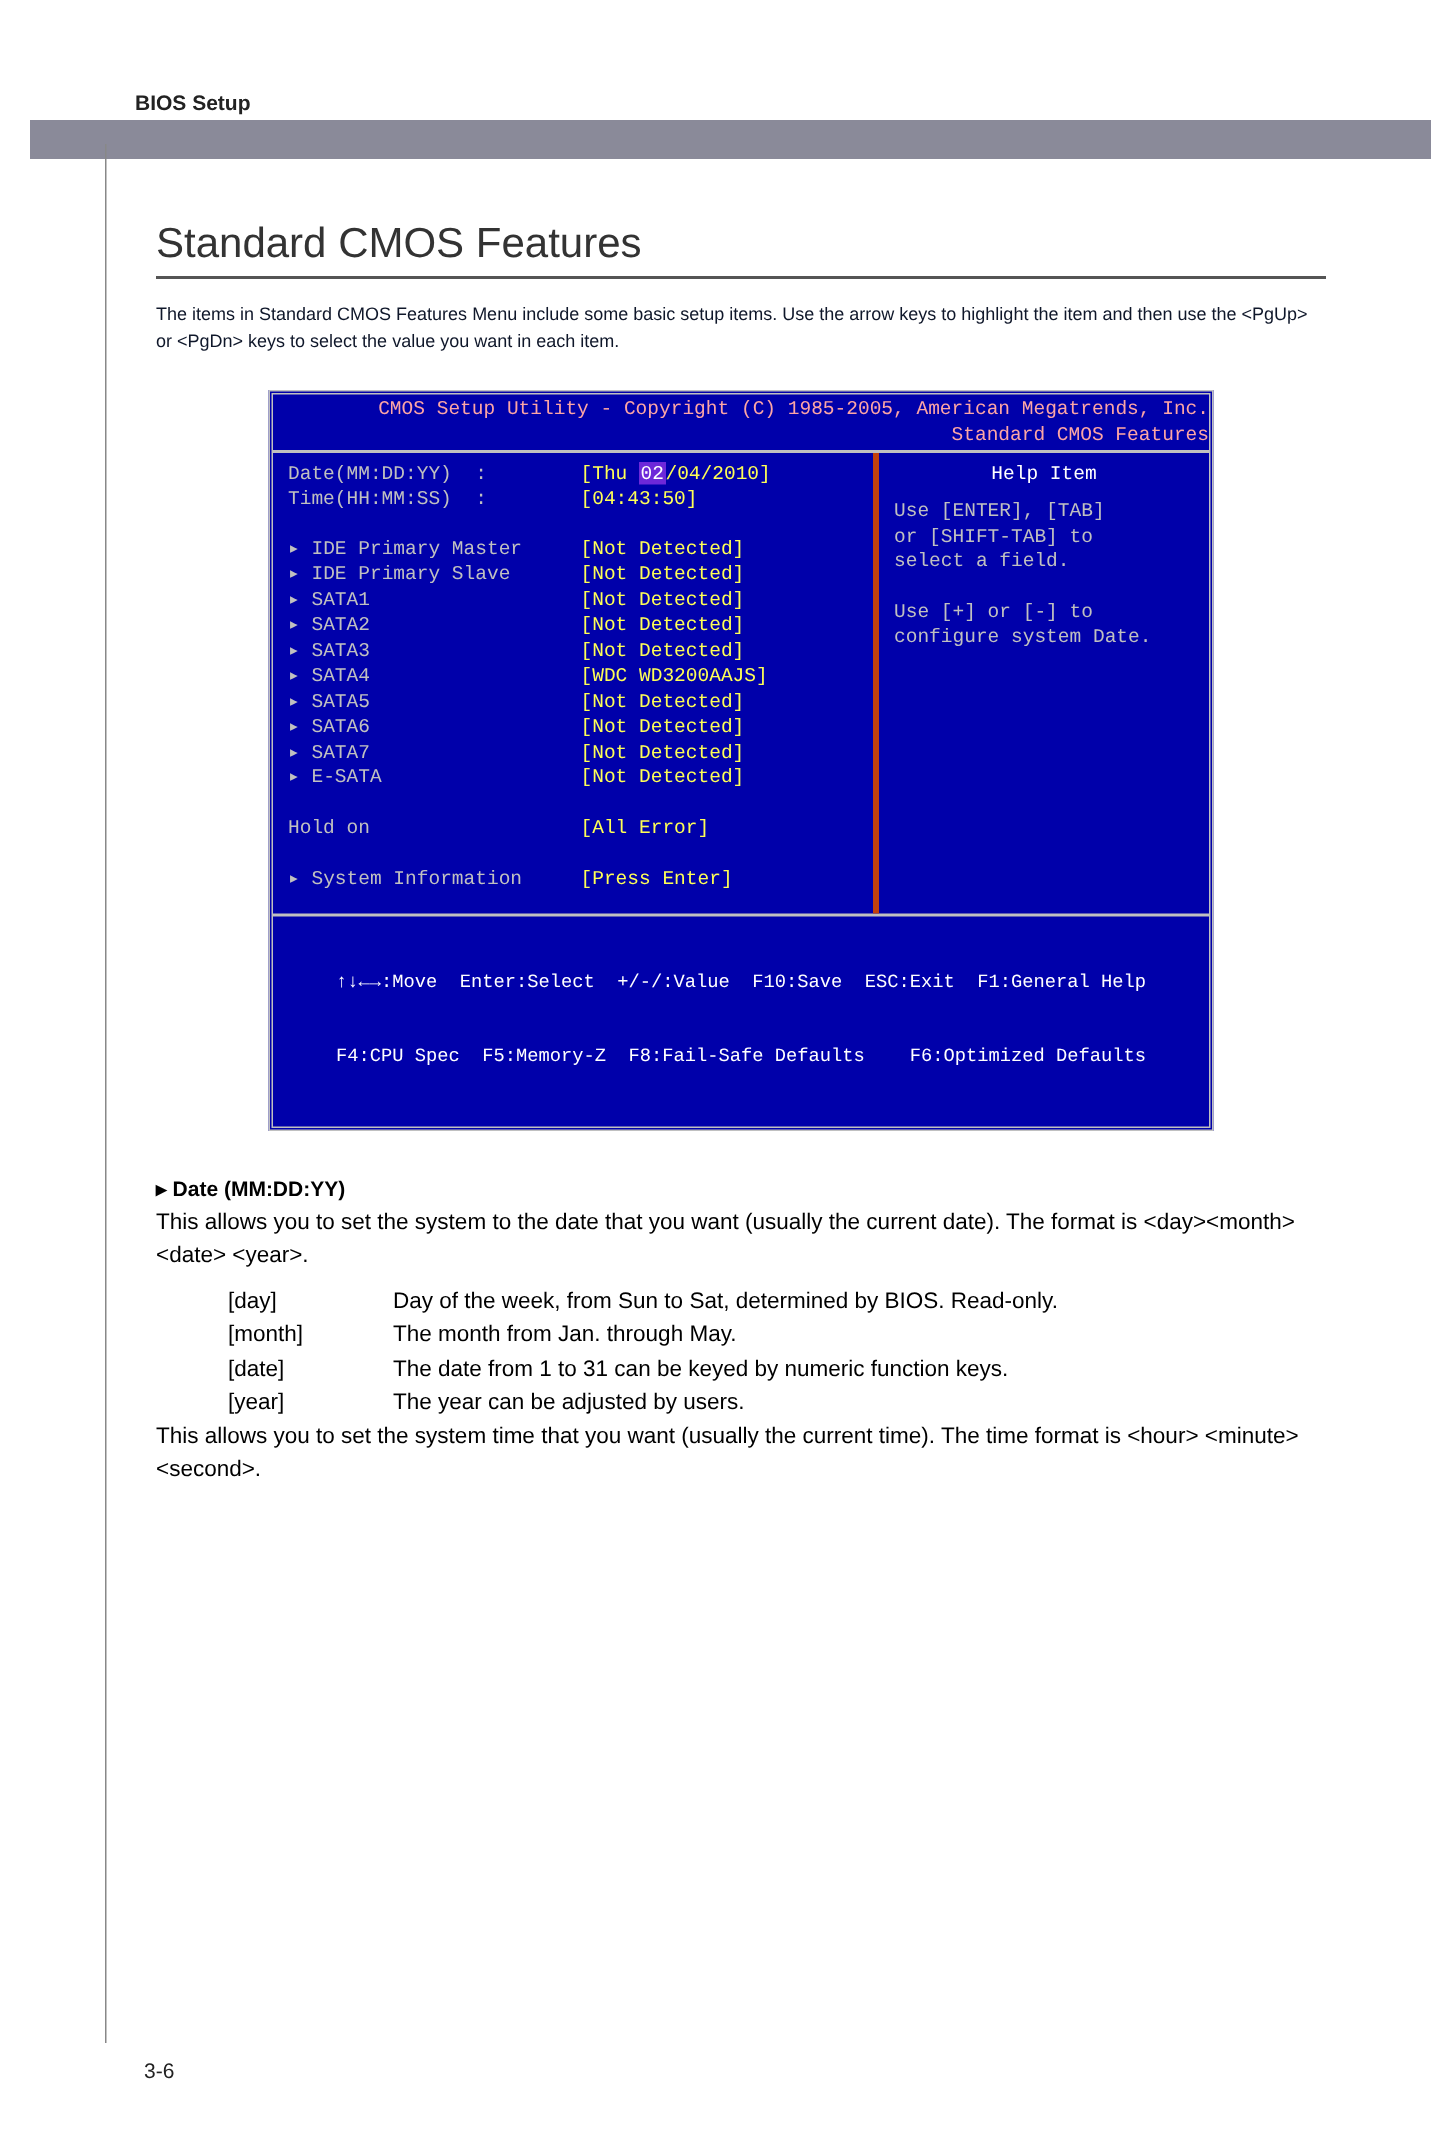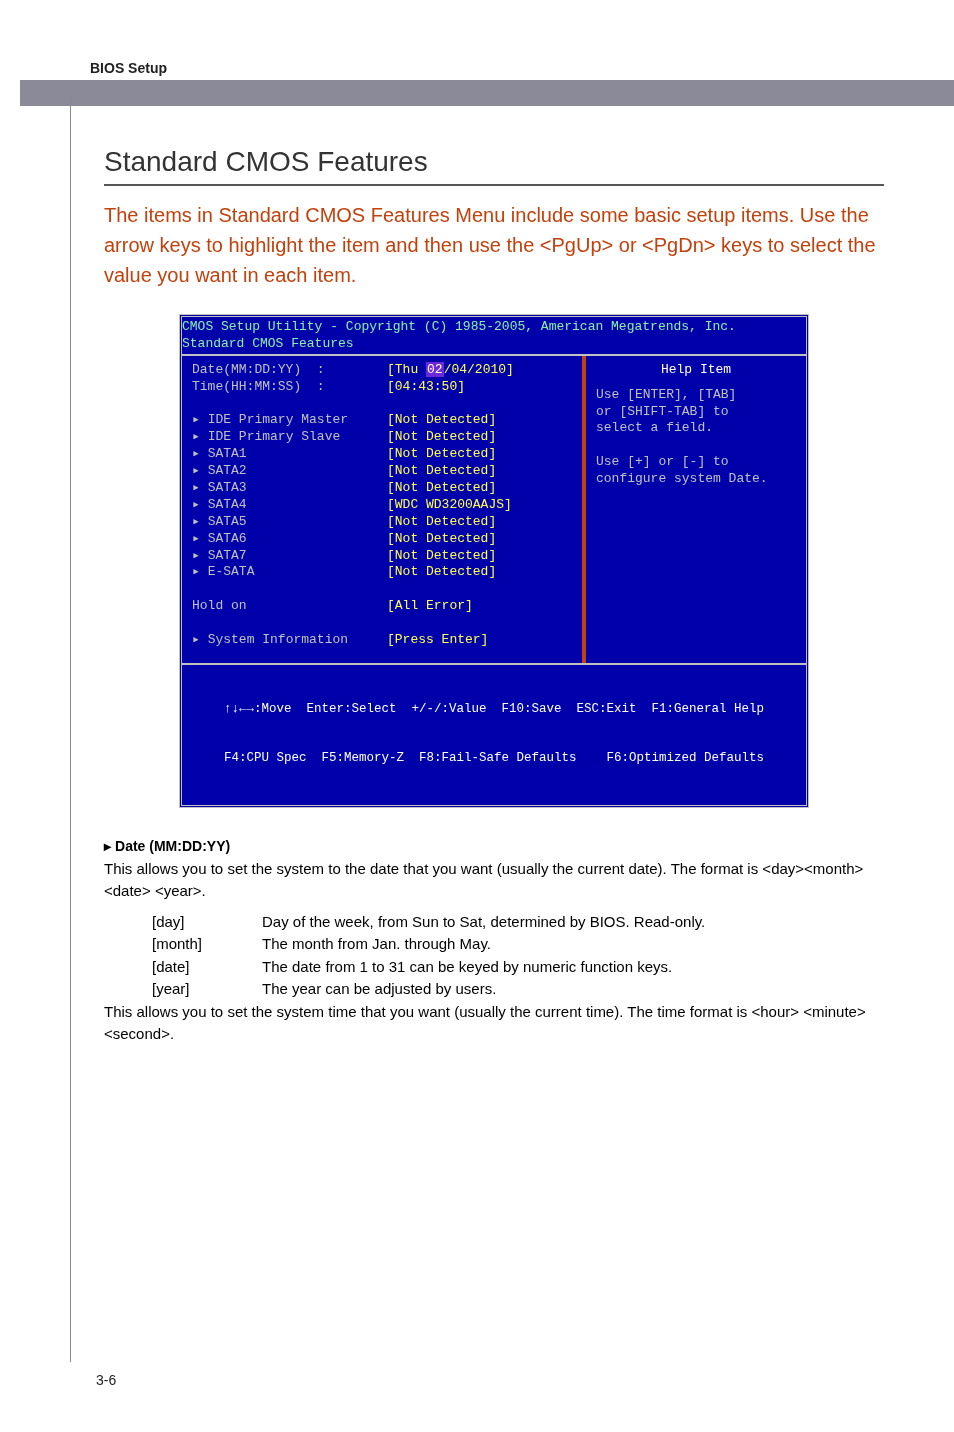--- a/index.html
+++ b/index.html
@@ -29,37 +29,37 @@
       font-size: 28px;
       color: #333;
       font-weight: normal;
       margin-bottom: 6px;
     }
     .title-underline {
       border-bottom: 2px solid #555;
       margin-bottom: 14px;
     }
     .intro {
-      font-size: 20px;
+      font-size: 12px;
       line-height: 1.5;
       margin-bottom: 24px;
-      color: #c2410c;
+      color: #0f172a;
     }
     .bios-box {
       width: 630px;
       margin: 0 auto 30px auto;
       border: 3px double #c0c0c0;
       background: #0000aa;
       font-family: "Courier New", monospace;
       font-size: 13px;
       line-height: 1.3;
     }
     .bios-title {
-      color: #86efac;
-      text-align: left;
+      color: #fca5a5;
+      text-align: right;
       padding: 2px 0 1px 0;
       border-bottom: 2px solid #c0c0c0;
     }
     .bios-grid {
       display: flex;
       border-bottom: 2px solid #c0c0c0;
     }
     .bios-left {
       flex: 1.9;
       padding: 6px 10px 14px 10px;

